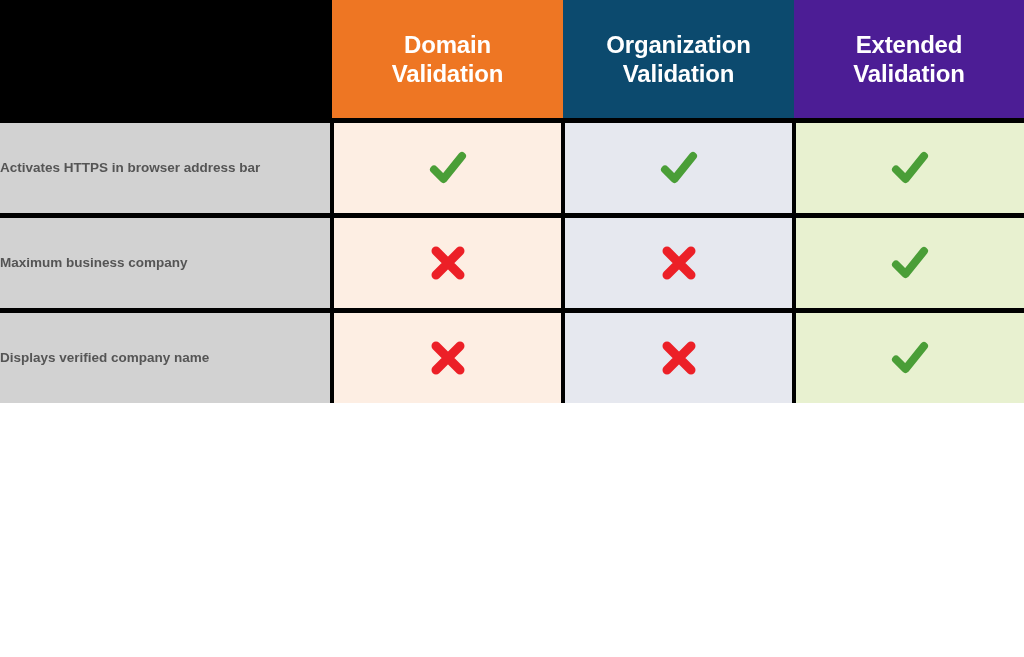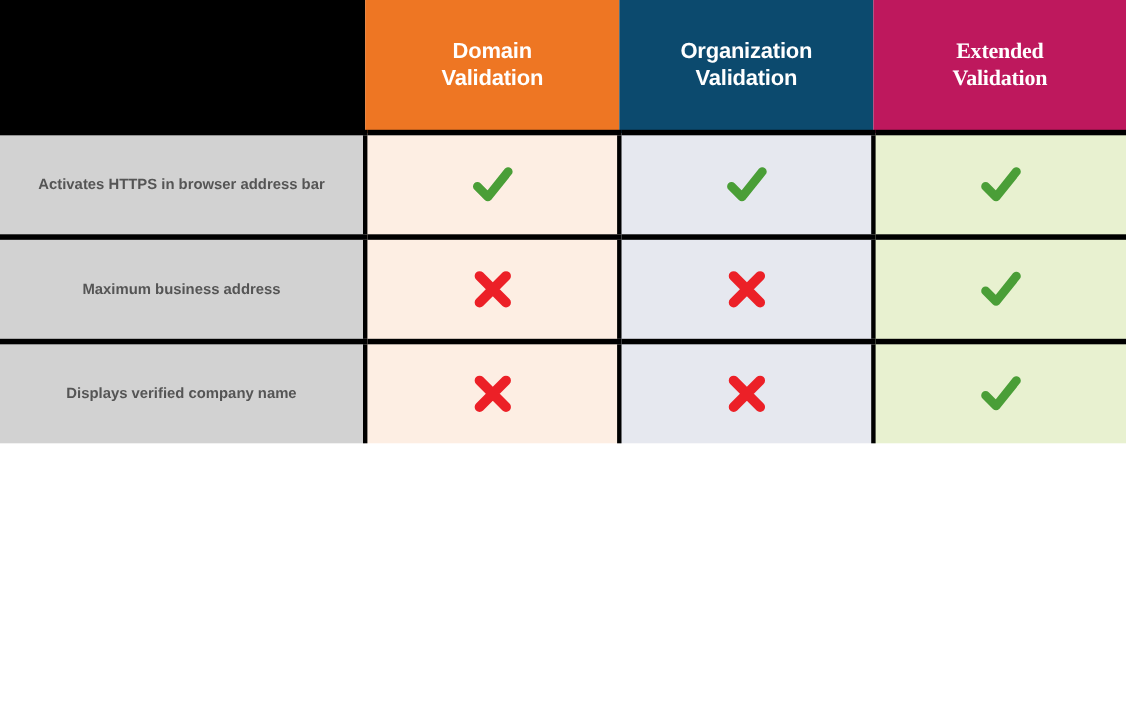--- a/index.html
+++ b/index.html
@@ -27,49 +27,48 @@
   col.c-ev      { width: 230px; }
 
   
   #comparison-table thead th {
     height: 118px;
     padding: 0;
     margin: 0;
     text-align: center;
     vertical-align: middle;
     color: #ffffff;
-    font-size: 20px;
+    font-size: 24px;
     font-weight: bold;
     line-height: 1.22;
     letter-spacing: -0.2px;
     border: none;
   }
   th.corner-cell {
     background: #000000;
   }
   th.head-dv { background: #ee7623; }
   th.head-ov { background: #0c4a6e; }
-  th.head-ev { background: #be185d; font-family: Liberation Serif, serif; }
+  th.head-ev { background: #4c1d95; }
 
   
   th.head-dv, th.head-ov, th.head-ev {
     border-left: 4px solid #000000;
   }
 
   
   #comparison-table tbody tr {
     height: 90px;
   }
   #comparison-table tbody td {
     padding: 0;
     margin: 0;
     height: 90px;
     border-top: 5px solid #000000;
     vertical-align: middle;
-    text-align: center;
   }
 
   td.feature-cell {
     background: #d2d2d2;
     color: #555555;
     font-size: 13.5px;
     font-weight: bold;
     line-height: 1.45;
     padding: 0 18px 0 24px;
     text-align: left;
@@ -143,21 +142,21 @@
         </td>
         <td class="mark-cell col-ev">
           <div class="mark-wrap">
             <svg class="mark-svg" width="44" height="44" viewBox="0 0 44 44" aria-hidden="true">
               <path d="M8 23.5 L17.5 33 L36 10" fill="none" stroke="#4a9e37" stroke-width="8" stroke-linecap="round" stroke-linejoin="round"></path>
             </svg>
           </div>
         </td>
       </tr>
       <tr>
-        <td class="feature-cell">Maximum business address</td>
+        <td class="feature-cell">Maximum business company</td>
         <td class="mark-cell col-dv">
           <div class="mark-wrap">
             <svg class="mark-svg" width="42" height="42" viewBox="0 0 42 42" aria-hidden="true">
               <path d="M9 9 L33 33 M33 9 L9 33" fill="none" stroke="#ec2027" stroke-width="9" stroke-linecap="round"></path>
             </svg>
           </div>
         </td>
         <td class="mark-cell col-ov">
           <div class="mark-wrap">
             <svg class="mark-svg" width="42" height="42" viewBox="0 0 42 42" aria-hidden="true">

